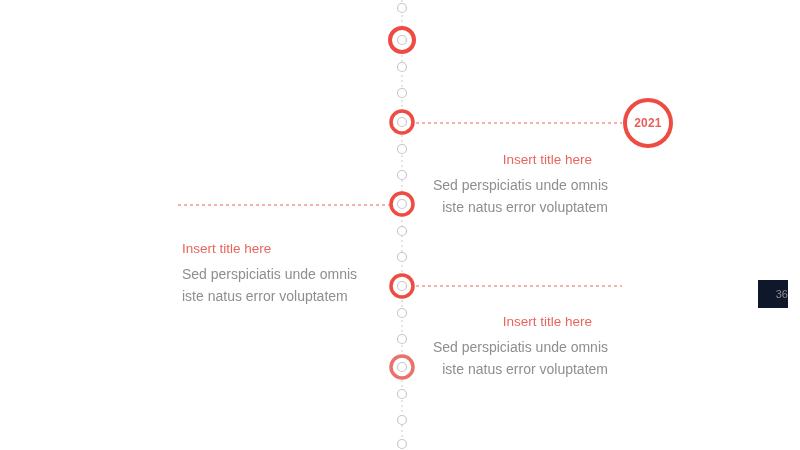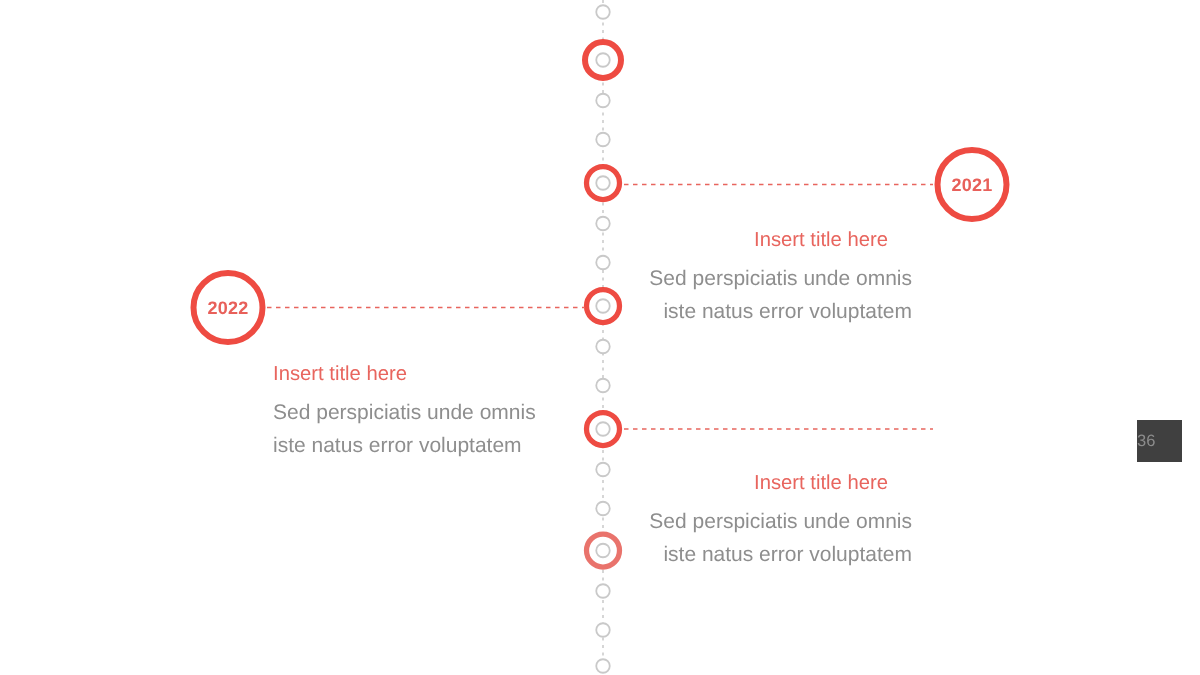--- a/index.html
+++ b/index.html
@@ -72,24 +72,24 @@
   .align-right { text-align: right; }
   .align-left  { text-align: left; }
 
   
   #page-badge {
     position: absolute;
     right: 12px;
     bottom: 12px;
     width: 30px;
     height: 28px;
-    background: #404040;
+    background: #0f172a;
     display: flex;
     align-items: center;
-    justify-content: flex-start;
+    justify-content: flex-end;
     font-size: 11px;
     color: #8C8C8C;
   }
 </style>
 </head>
 <body>
 
 <div id="slide">
 
   <svg id="chain" viewBox="0 0 800 450" width="800" height="450" xmlns="http://www.w3.org/2000/svg">
@@ -145,23 +145,20 @@
 
   <div class="year-ring" style="left:623px; top:98px;">
     <span class="year-label">2021</span>
   </div>
   <div class="entry-text align-right" style="left:378px; top:152px;">
     <p class="entry-title">Insert title here</p>
     <p class="entry-desc">Sed perspiciatis unde omnis</p>
     <p class="entry-desc">iste natus error voluptatem</p>
   </div>
 
-  <div class="year-ring" style="left:127px; top:180px;">
-    <span class="year-label">2022</span>
-  </div>
   <div class="entry-text align-left" style="left:182px; top:241px;">
     <p class="entry-title">Insert title here</p>
     <p class="entry-desc">Sed perspiciatis unde omnis</p>
     <p class="entry-desc">iste natus error voluptatem</p>
   </div>
 
   <div class="entry-text align-right" style="left:378px; top:314px;">
     <p class="entry-title">Insert title here</p>
     <p class="entry-desc">Sed perspiciatis unde omnis</p>
     <p class="entry-desc">iste natus error voluptatem</p>

